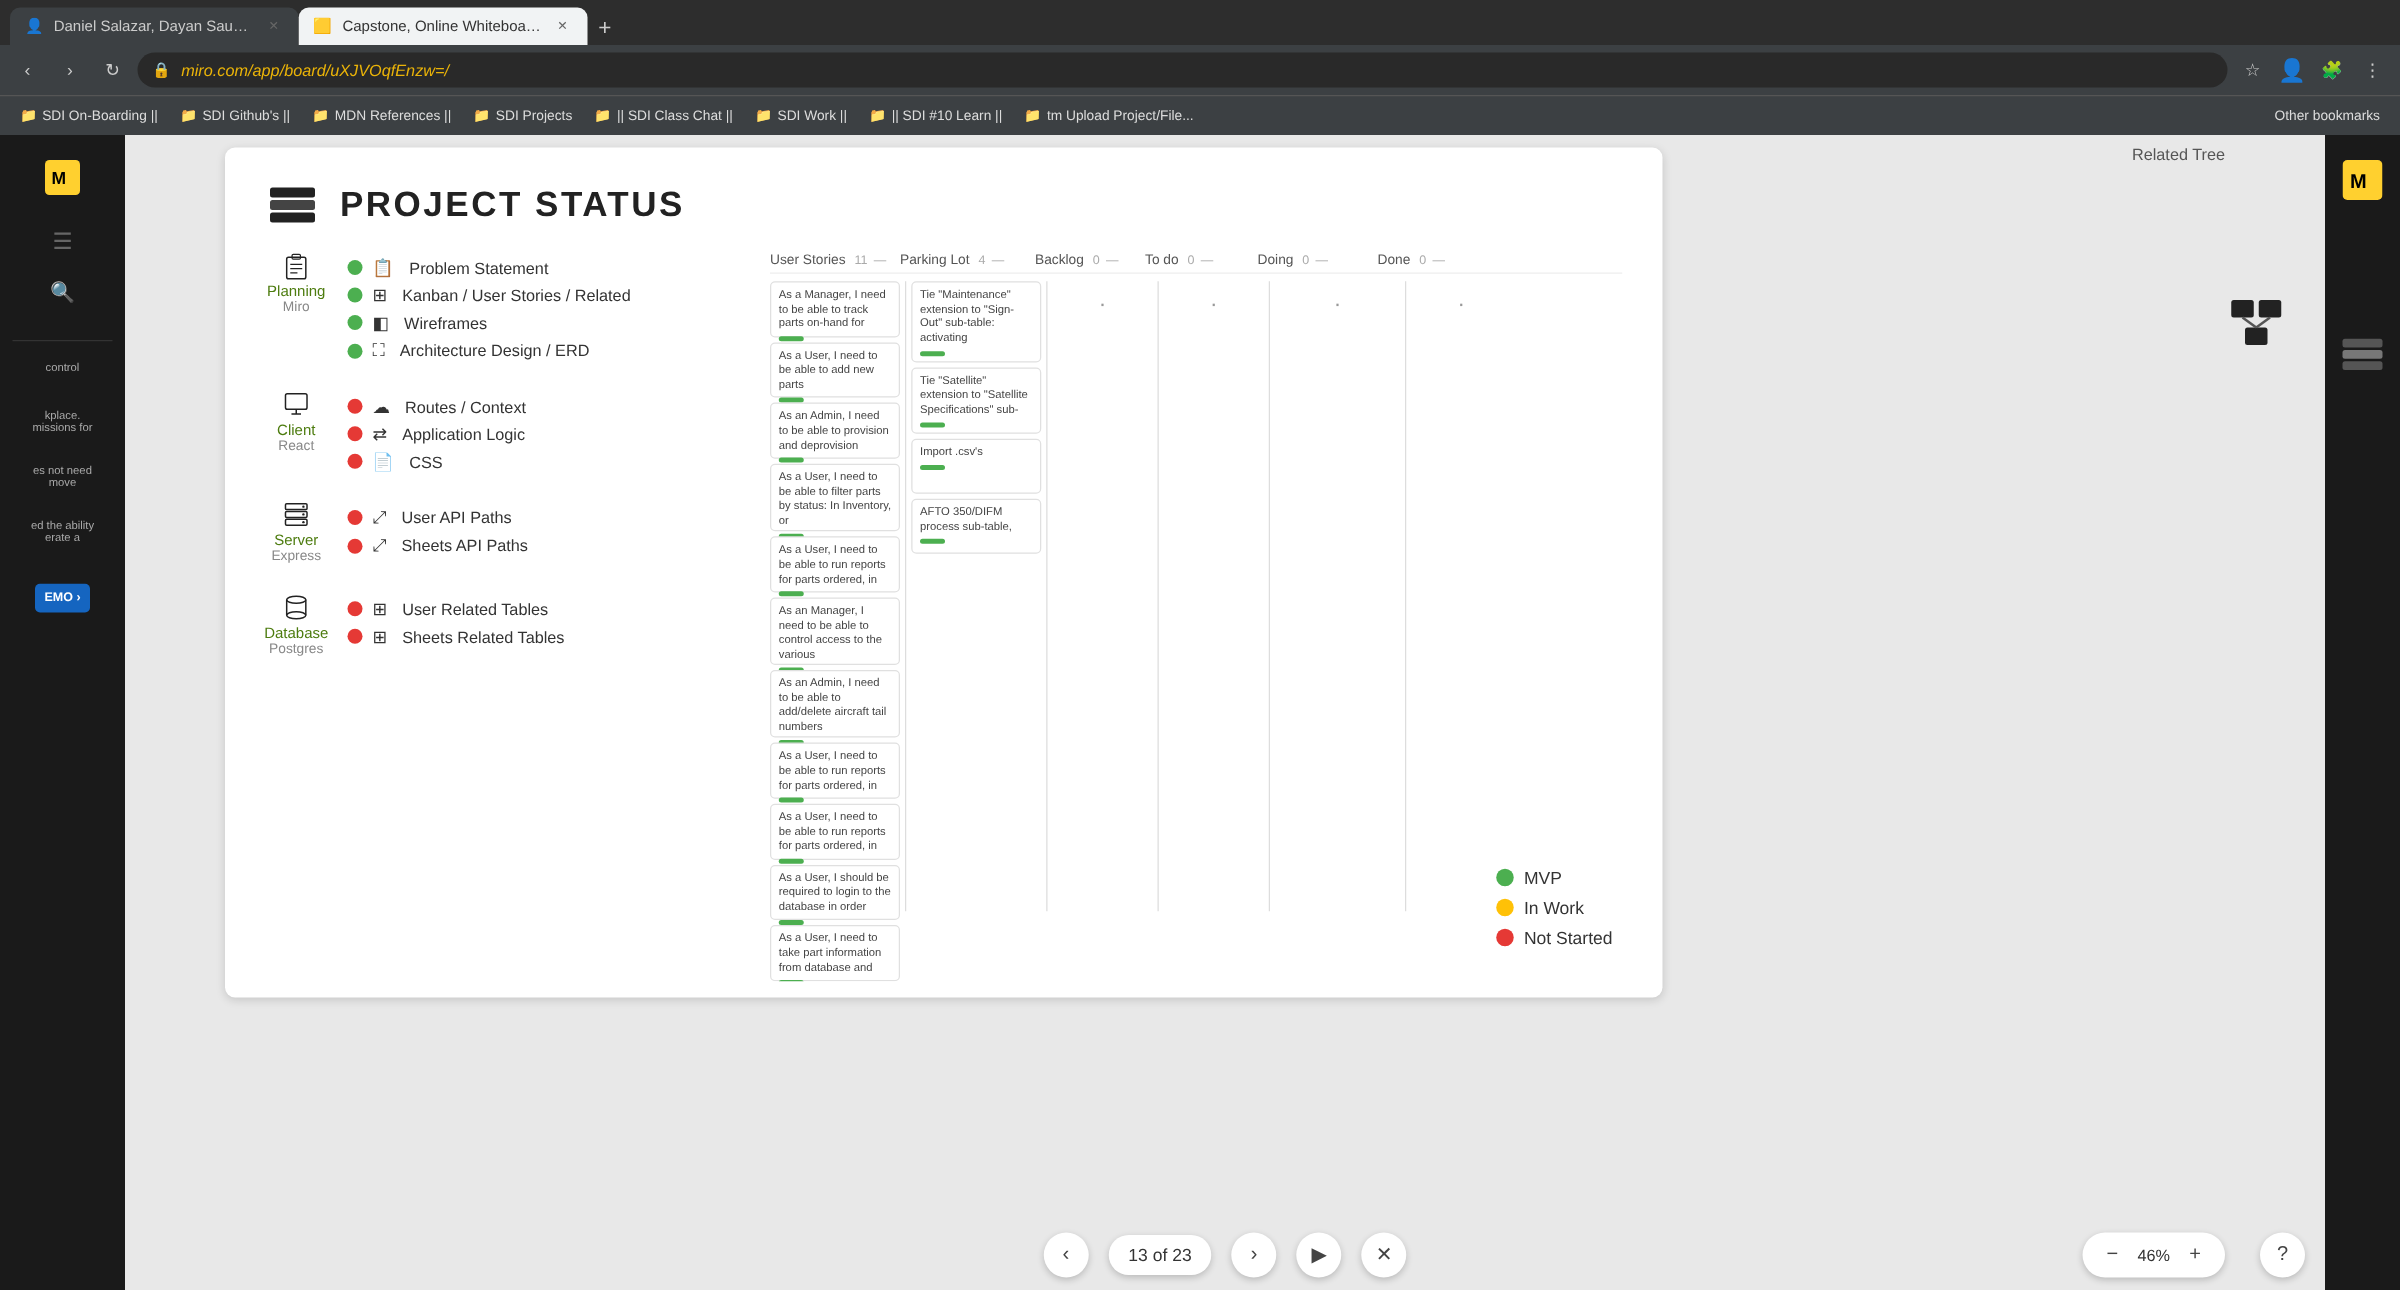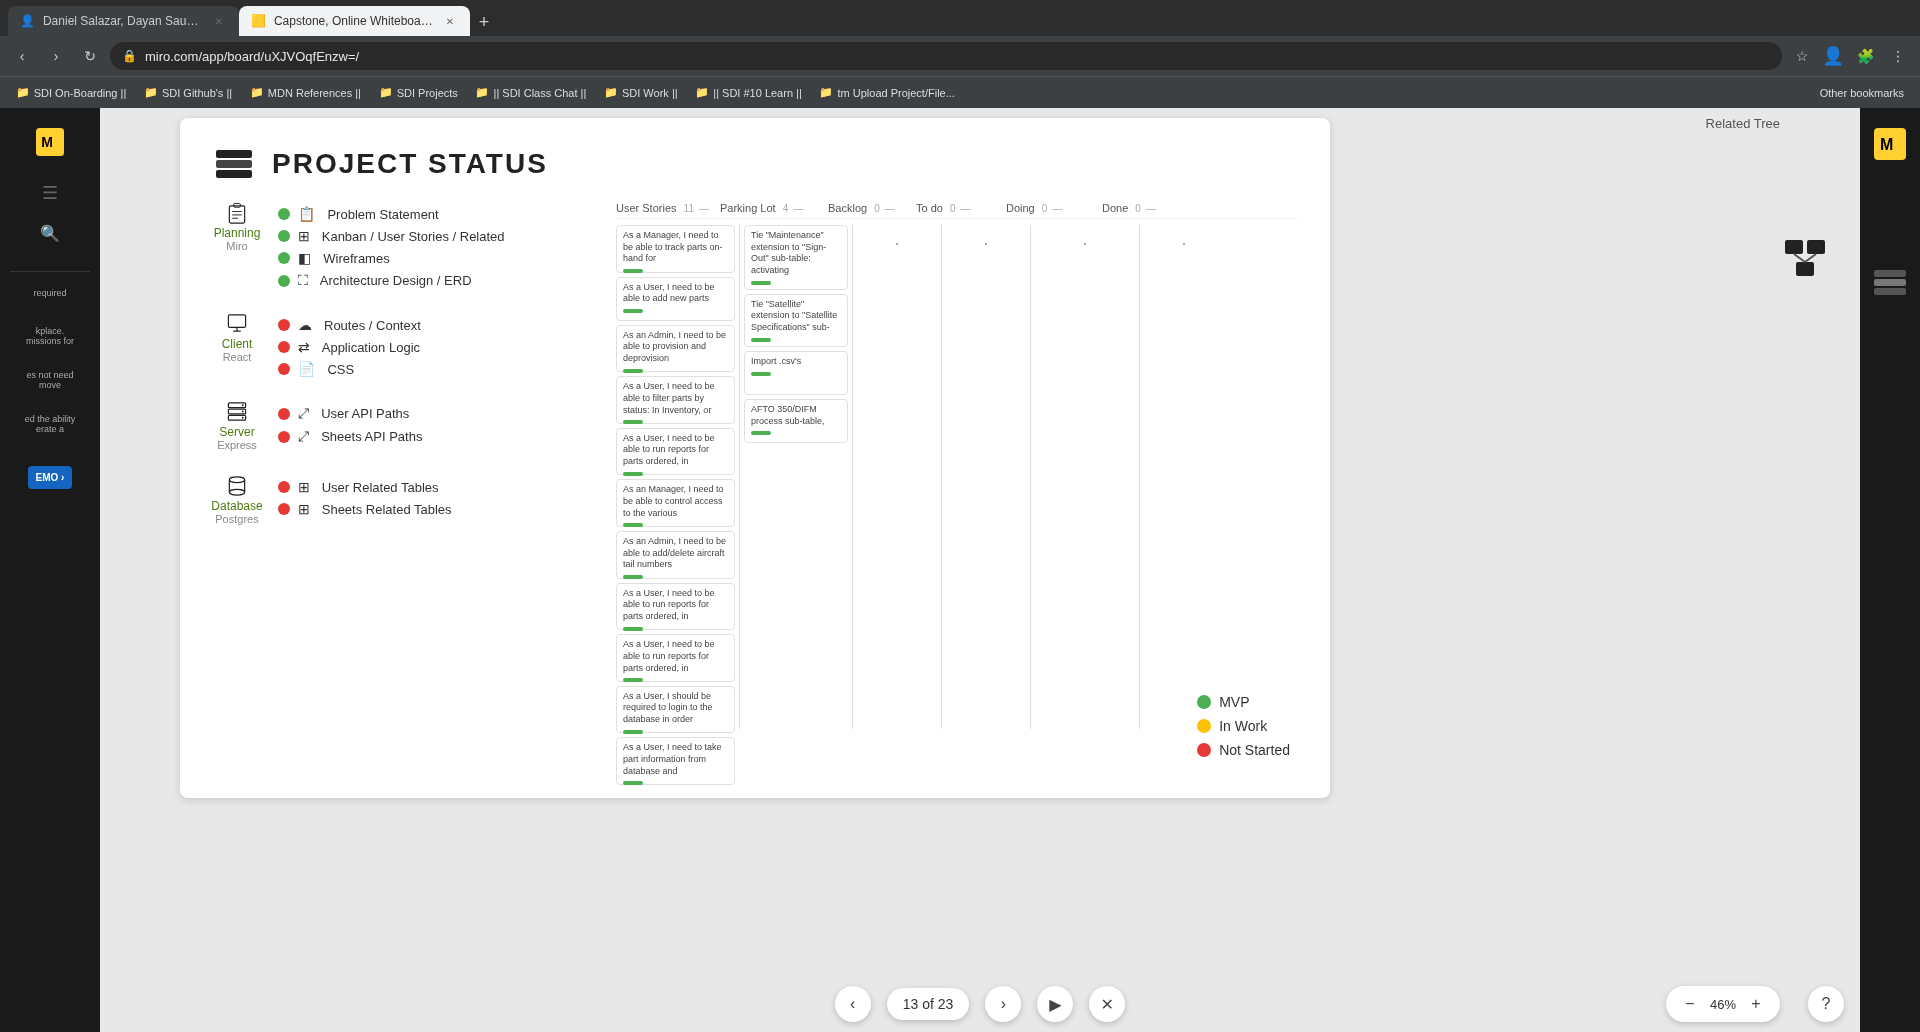--- a/index.html
+++ b/index.html
@@ -9,21 +9,21 @@
     .browser-chrome { width: 100%; background: #3c4043; }
     .tab-bar { display: flex; align-items: flex-end; height: 36px; background: #2d2d2d; padding: 0 8px; }
     .tab { display: flex; align-items: center; height: 30px; background: #f1f3f4; border-radius: 8px 8px 0 0; padding: 0 12px; gap: 8px; min-width: 200px; font-size: 12px; color: #333; }
     .tab.inactive { background: #3c4043; color: #ccc; }
     .tab-title { max-width: 160px; overflow: hidden; white-space: nowrap; text-overflow: ellipsis; font-size: 12px; }
     .tab-close { width: 16px; height: 16px; border-radius: 50%; display: flex; align-items: center; justify-content: center; font-size: 10px; cursor: pointer; color: #666; }
     .tab-new { width: 28px; height: 28px; display: flex; align-items: center; justify-content: center; color: #ccc; font-size: 18px; cursor: pointer; }
     .nav-bar { display: flex; align-items: center; height: 40px; background: #3c4043; padding: 0 8px; gap: 6px; }
     .nav-btn { width: 28px; height: 28px; border-radius: 50%; display: flex; align-items: center; justify-content: center; color: #ccc; font-size: 14px; cursor: pointer; }
     .address-bar { flex: 1; height: 28px; background: #292929; border-radius: 14px; display: flex; align-items: center; padding: 0 12px; gap: 8px; }
-    .address-text { color: #e5e5e5; font-size: 13px; }
+    .address-text { color: #eab308; font-size: 13px; font-style: italic; }
     .nav-icons { display: flex; gap: 4px; }
     .bookmarks-bar { display: flex; align-items: center; height: 32px; background: #3c4043; padding: 0 8px; gap: 2px; border-top: 1px solid #555; overflow: hidden; }
     .bookmark-item { display: flex; align-items: center; gap: 4px; padding: 0 8px; height: 24px; border-radius: 4px; color: #ddd; font-size: 11px; cursor: pointer; white-space: nowrap; }
     .other-bookmarks { margin-left: auto; display: flex; align-items: center; gap: 4px; padding: 0 8px; height: 24px; border-radius: 4px; color: #ddd; font-size: 11px; cursor: pointer; }
 
     
     .content-area { display: flex; width: 100%; height: calc(1032px - 108px); background: #e8e8e8; position: relative; }
 
     
     .left-panel { width: 100px; background: #1a1a1a; height: 100%; display: flex; flex-direction: column; align-items: center; padding: 20px 0; gap: 12px; overflow: hidden; }
@@ -167,21 +167,21 @@
     <div style="font-size:22px;color:#fff;margin-bottom:8px;">
       <svg width="28" height="28" viewBox="0 0 32 32" fill="none">
         <rect width="32" height="32" rx="4" fill="#FFD02F"></rect>
         <text x="6" y="22" font-size="16" fill="#000" font-weight="bold">M</text>
       </svg>
     </div>
     <div style="color:#666;font-size:18px;cursor:pointer;">☰</div>
     <div style="color:#666;font-size:16px;cursor:pointer;margin-top:8px;">🔍</div>
 
     <div style="margin-top:16px;border-top:1px solid #333;padding-top:12px;width:80%;display:flex;flex-direction:column;align-items:center;gap:6px;">
-      <div class="left-item" style="color:#aaa;font-size:9px;">required</div>
+      <div class="left-item" style="color:#aaa;font-size:9px;">control</div>
     </div>
 
     <div style="margin-top:12px;color:#aaa;font-size:9px;text-align:center;padding:0 4px;">kplace.<br>missions for</div>
 
     <div style="margin-top:12px;color:#aaa;font-size:9px;text-align:center;padding:0 4px;">es not need<br>move</div>
 
     <div style="margin-top:12px;color:#aaa;font-size:9px;text-align:center;padding:0 4px;">ed the ability<br>erate a</div>
 
     <div style="margin-top:20px;background:#1565c0;color:#fff;padding:6px 8px;border-radius:4px;font-size:10px;font-weight:bold;cursor:pointer;">EMO ›</div>
   </div>
@@ -371,21 +371,21 @@
             </div>
             <div style="width:80px;font-size:11px;color:#555;">
               <span>Done</span>
               <span style="color:#aaa;font-size:10px;margin-left:4px;">0</span>
               <span style="color:#aaa;font-size:10px;margin-left:2px;">—</span>
             </div>
           </div>
 
           <div style="display:flex;gap:4px;height:560px;">
 
-            <div style="width:119px;display:flex;flex-direction:column;gap:4px;">
+            <div style="width:104px;display:flex;flex-direction:column;gap:4px;">
 
               <div class="kanban-card">
                 <span>As a Manager, I need to be able to track parts on-hand for</span>
                 <div class="card-tag"></div>
               </div>
               <div class="kanban-card">
                 <span>As a User, I need to be able to add new parts</span>
                 <div class="card-tag"></div>
               </div>
               <div class="kanban-card">

